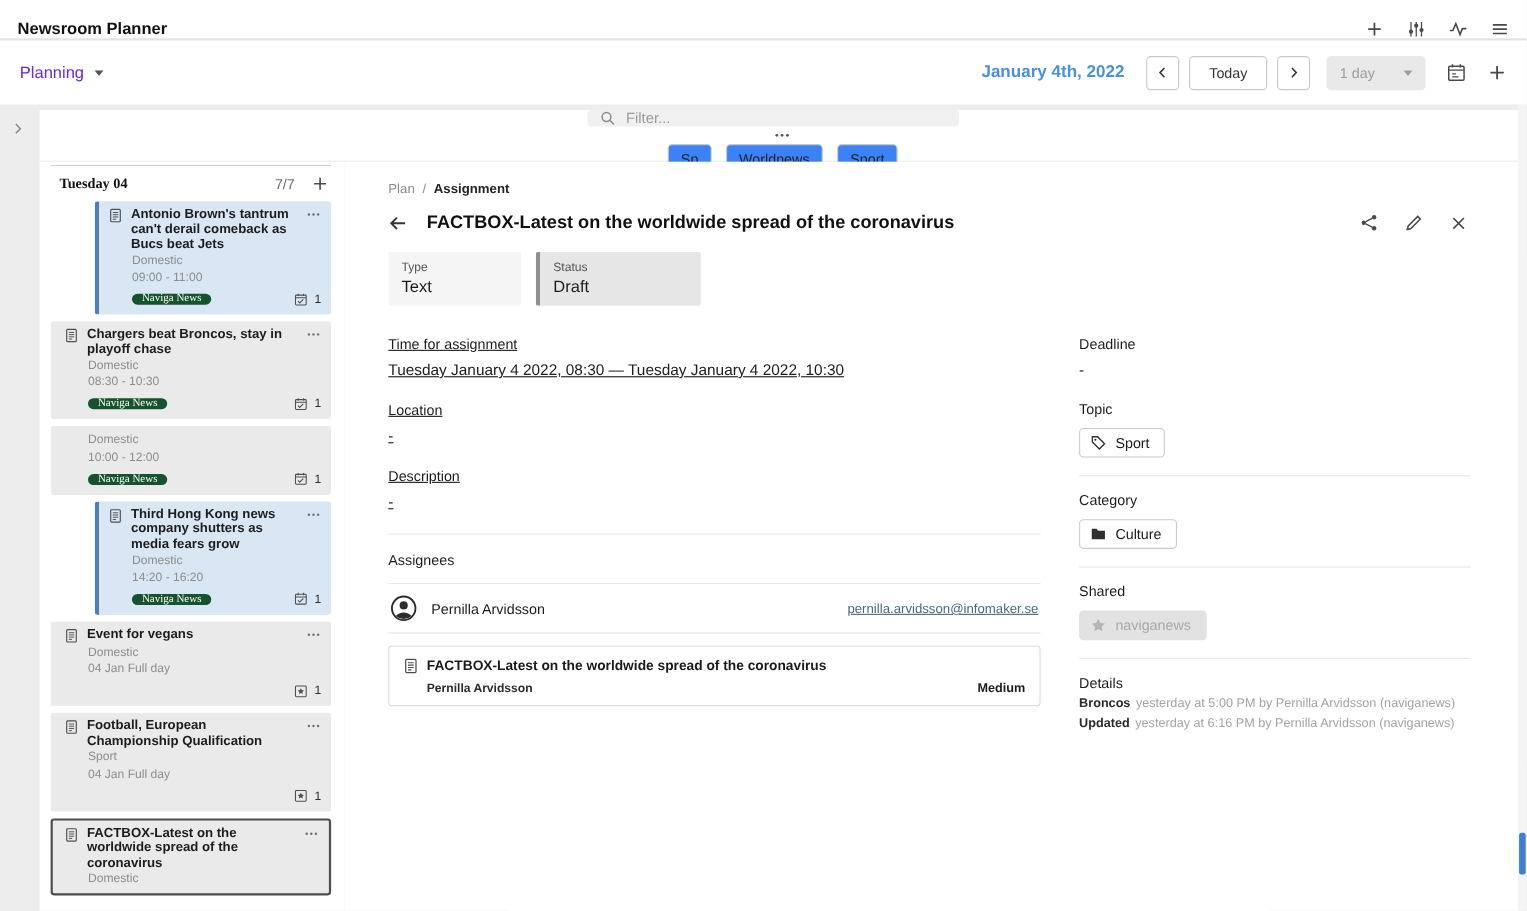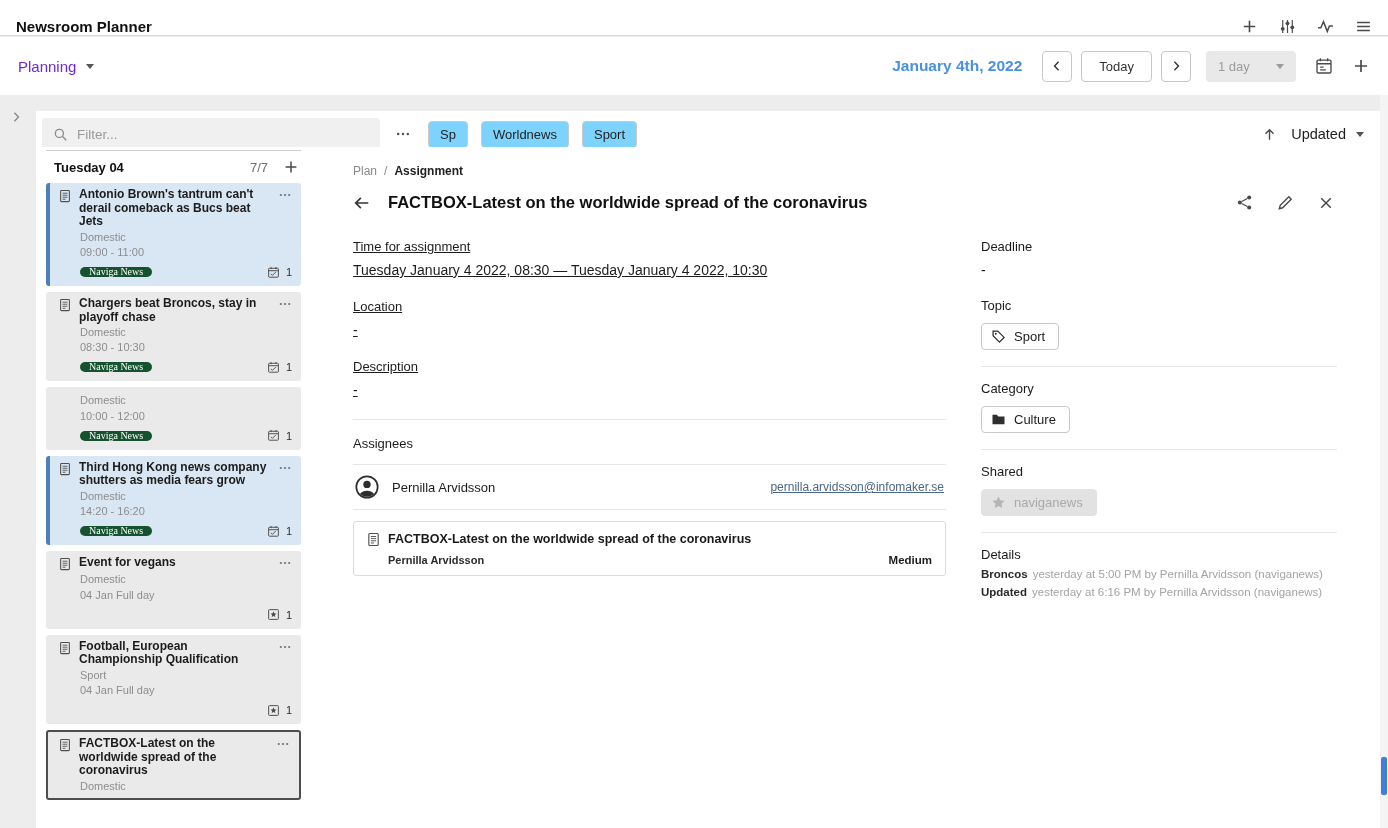--- a/index.html
+++ b/index.html
@@ -27,40 +27,40 @@
   .range-select { height:31px; background:#e9e9e9; border-radius:4px; color:#9c9c9c; font-size:13px; display:inline-flex; align-items:center; justify-content:space-between; padding:0 12px; margin-left:15px; width:90px; cursor:default; }
   .range-select .caret { border-top-color:#9c9c9c; }
   .vb-icon { margin-left:19px; }
 
   
   .content { position:absolute; left:0; top:95px; width:100%; height:733px; background:#ededed; }
   .collapse-strip { position:absolute; left:0; top:0; width:36px; height:100%; }
   .collapse-strip .ibtn { position:absolute; left:9px; top:15px; color:#8a8a8a; }
 
   
-  .toolbar { position:absolute; left:36px; top:16px; width:1344px; height:46px; background:#fff; display:flex; align-items:center; padding:0 16px 0 6px; }
+  .toolbar { position:absolute; left:36px; top:5px; width:1344px; height:46px; background:#fff; display:flex; align-items:center; padding:0 16px 0 6px;flex-direction:column; }
   .search { width:338px; height:32px; background:#f0f0f0; border-radius:4px; display:flex; align-items:center; gap:9px; padding:0 11px; color:#8b8b8b; }
   .search input { flex:1; border:0; background:transparent; outline:none; font-size:13.5px; color:#333; font-family:inherit; }
   .search input::placeholder { color:#9a9a9a; }
   .more-dots { margin-left:15px; color:#555; }
   .chips { display:flex; gap:13px; margin-left:17px; }
-  .chip { height:27px; padding:0 11px; border:1px solid #c9c9c9; border-radius:4px; background:#7dd3fc; font-size:13px; color:#1f1f1f; display:inline-flex; align-items:center; cursor:pointer; }
+  .chip { height:27px; padding:0 11px; border:1px solid #c9c9c9; border-radius:4px; background:#3b82f6; font-size:13px; color:#1f1f1f; display:inline-flex; align-items:center; cursor:pointer; }
   .toolbar-right { margin-left:auto; display:flex; align-items:center; }
   .sort-label { font-size:14.5px; color:#1d1d1d; margin:0 10px 0 14px; cursor:pointer; }
 
   
   .panels { position:absolute; left:36px; top:52px; width:1344px; height:681px; display:flex; }
   .sidebar { width:277px; background:#fff; padding:3px 12px 0 10px; flex:none; overflow:hidden; }
   .day-header { display:flex; align-items:center; border-top:1px solid #cfcfcf; padding:8px 2px 8px 8px; }
-  .day-label { font-size:13px; font-weight:700; color:#111; }
+  .day-label { font-size:13px; font-weight:700; color:#111;font-family:Liberation Serif, serif; }
   .day-count { margin-left:auto; font-size:13px; color:#6d6d6d; }
   .day-add { margin-left:15px; }
   .cards { display:flex; flex-direction:column; gap:6px; }
   .card { background:#eaeaea; border-radius:3px; padding:5px 9px 5px 8px; border-left:4px solid transparent; cursor:pointer; }
-  .card.hl { background:#d9e6f3; border-left-color:#4d80b8; }
+  .card.hl { background:#d9e6f3; border-left-color:#4d80b8;margin-left:40px; }
   .card.sel { border:2px solid #4d4d4d; border-left-width:2px; padding-left:10px; }
   .c-head { display:flex; align-items:flex-start; gap:7px; }
   .cicon { color:#4f4f4f; flex:none; margin-top:1px; }
   .c-title { flex:1; font-size:12px; font-weight:700; color:#1c1c1c; line-height:1.13; }
   .c-menu { flex:none; color:#6f6f6f; margin-left:2px; cursor:pointer; }
   .c-sub { font-size:11px; color:#8d8d8d; margin-left:22px; margin-top:2px; line-height:1.2; }
   .c-foot { display:flex; align-items:center; margin-left:22px; margin-top:4px; min-height:18px; }
   .badge { background:#14532d; color:#fff; font-size:10px; line-height:1; padding:0 9px; border-radius:9px;font-family:Liberation Serif, serif; }
   .c-icons { margin-left:auto; display:flex; align-items:center; gap:5px; color:#4f4f4f; }
   .c-count { font-size:11px; color:#2d2d2d; margin-left:1px; }
@@ -532,20 +532,30 @@
                 </svg>
               </span>
             <span class="ibtn">
                 <svg class="ic ic16">
                   <use href="#i-close"></use>
                 </svg>
               </span>
           </div>
         </div>
 
+        <div class="field-boxes">
+          <div class="field-box">
+            <div class="fb-label">Type</div>
+            <div class="fb-value">Text</div>
+          </div>
+          <div class="field-box status">
+            <div class="fb-label">Status</div>
+            <div class="fb-value">Draft</div>
+          </div>
+        </div>
 
         <div class="body-cols">
 
           <div class="col-left">
             <div class="fieldblk">
               <div class="f-label">Time for assignment</div>
               <div class="f-value">Tuesday January 4 2022, 08:30 — Tuesday January 4 2022, 10:30</div>
             </div>
             <div class="fieldblk">
               <div class="f-label">Location</div>

